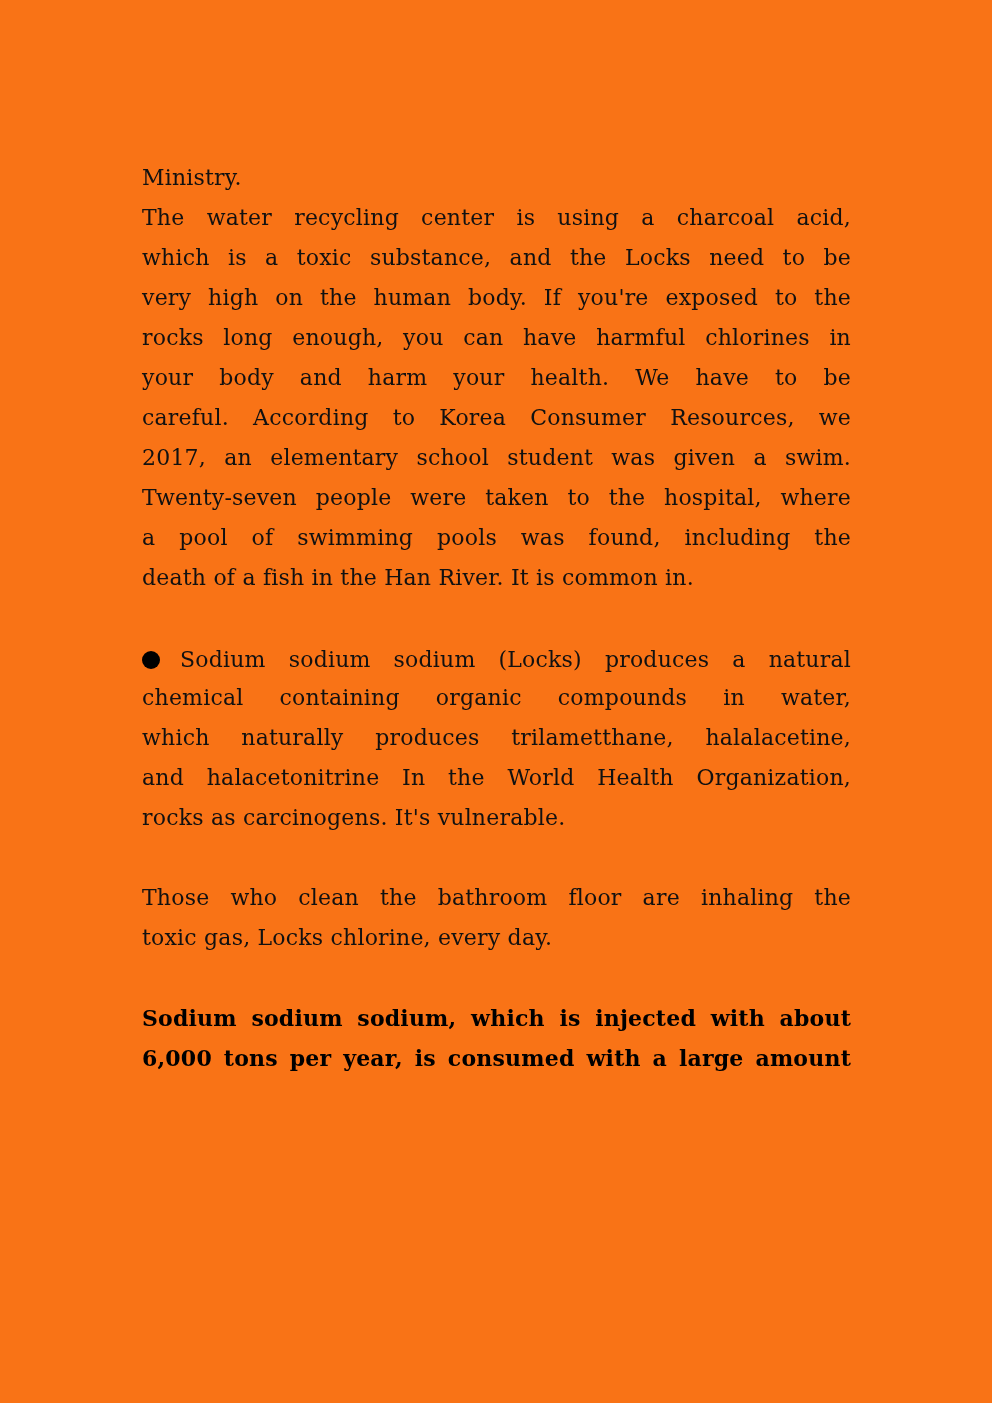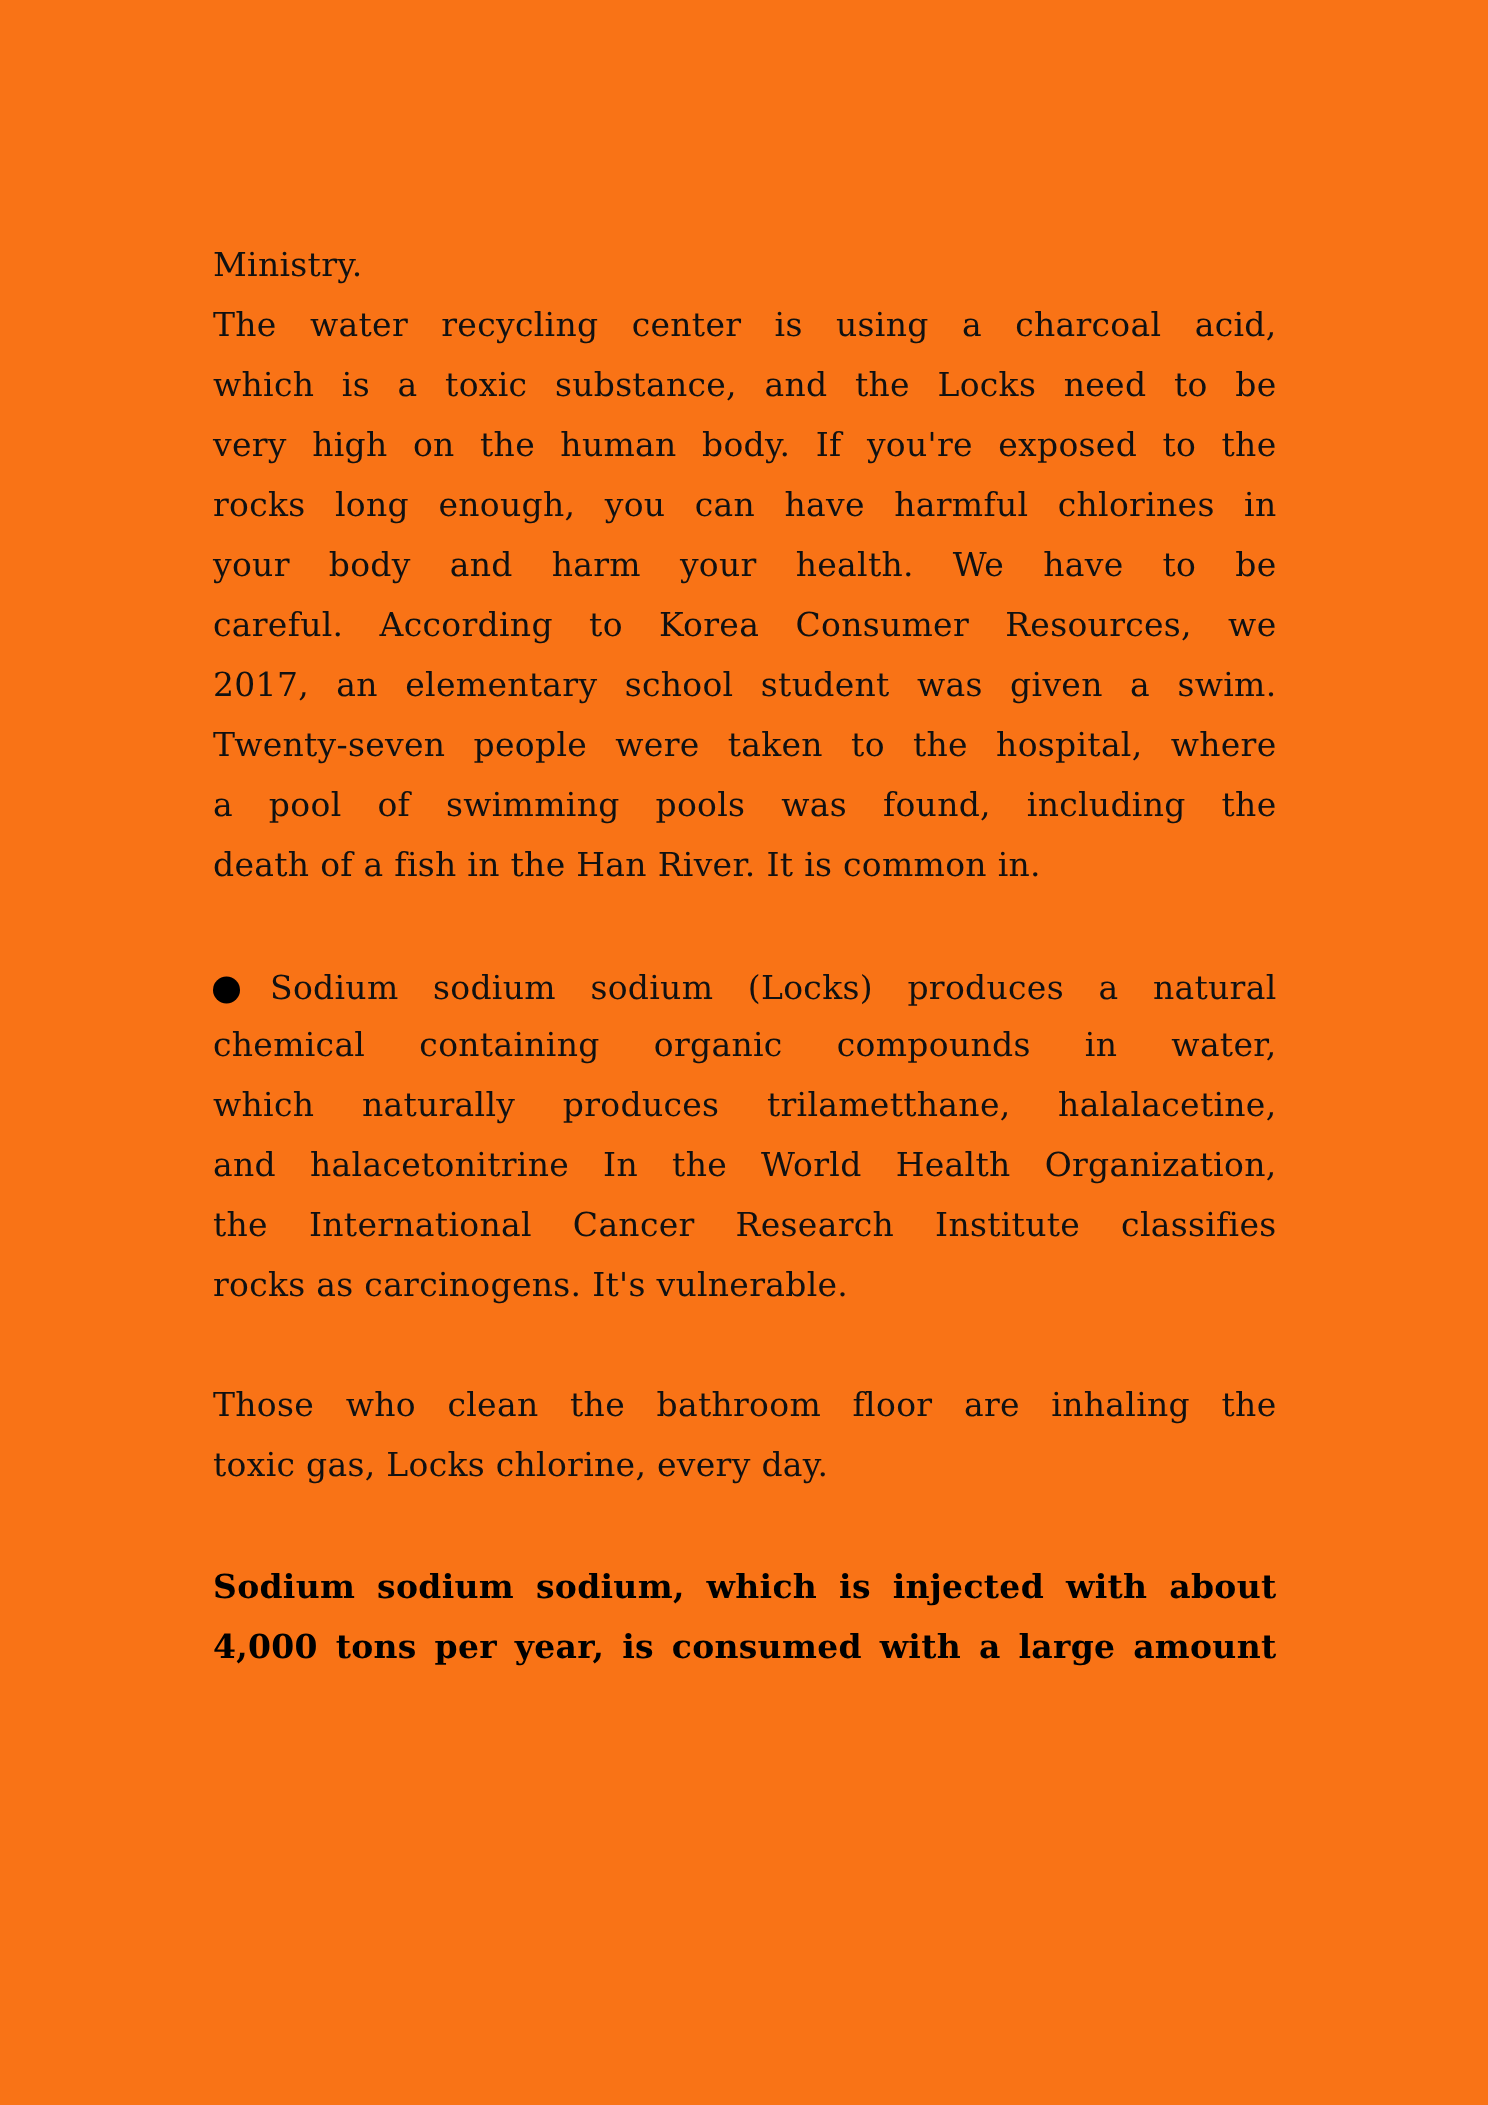--- a/index.html
+++ b/index.html
@@ -46,32 +46,31 @@
     <div class="blank"></div>
 
     <div>
       <div class="line" style="display: flex; align-items: center; white-space: nowrap;">
         <span class="bullet"></span>
         <span style="flex:1;margin-left:20px;text-align:justify;text-align-last:justify;">Sodium sodium sodium (Locks) produces a natural</span>
       </div>
       <div class="line" style="white-space: nowrap;">chemical containing organic compounds in water,</div>
       <div class="line" style="white-space: nowrap;">which naturally produces trilametthane, halalacetine,</div>
       <div class="line" style="white-space: nowrap;">and halacetonitrine In the World Health Organization,</div>
-      <div class="line" style="white-space: nowrap;">the International Cancer Research Institute classifies</div>
       <div class="line last" style="white-space: nowrap;">rocks as carcinogens. It's vulnerable.</div>
     </div>
 
     <div class="blank"></div>
 
     <div>
       <div class="line" style="white-space: nowrap;">Those who clean the bathroom floor are inhaling the</div>
       <div class="line last" style="white-space: nowrap;">toxic gas, Locks chlorine, every day.</div>
     </div>
 
     <div class="blank"></div>
 
     <div class="bold">
       <div class="line" style="white-space: nowrap;">Sodium sodium sodium, which is injected with about</div>
-      <div class="line" style="white-space: nowrap;">4,000 tons per year, is consumed with a large amount</div>
+      <div class="line" style="white-space: nowrap;">6,000 tons per year, is consumed with a large amount</div>
     </div>
 
   </div>
 </div>
 
 </body></html>

